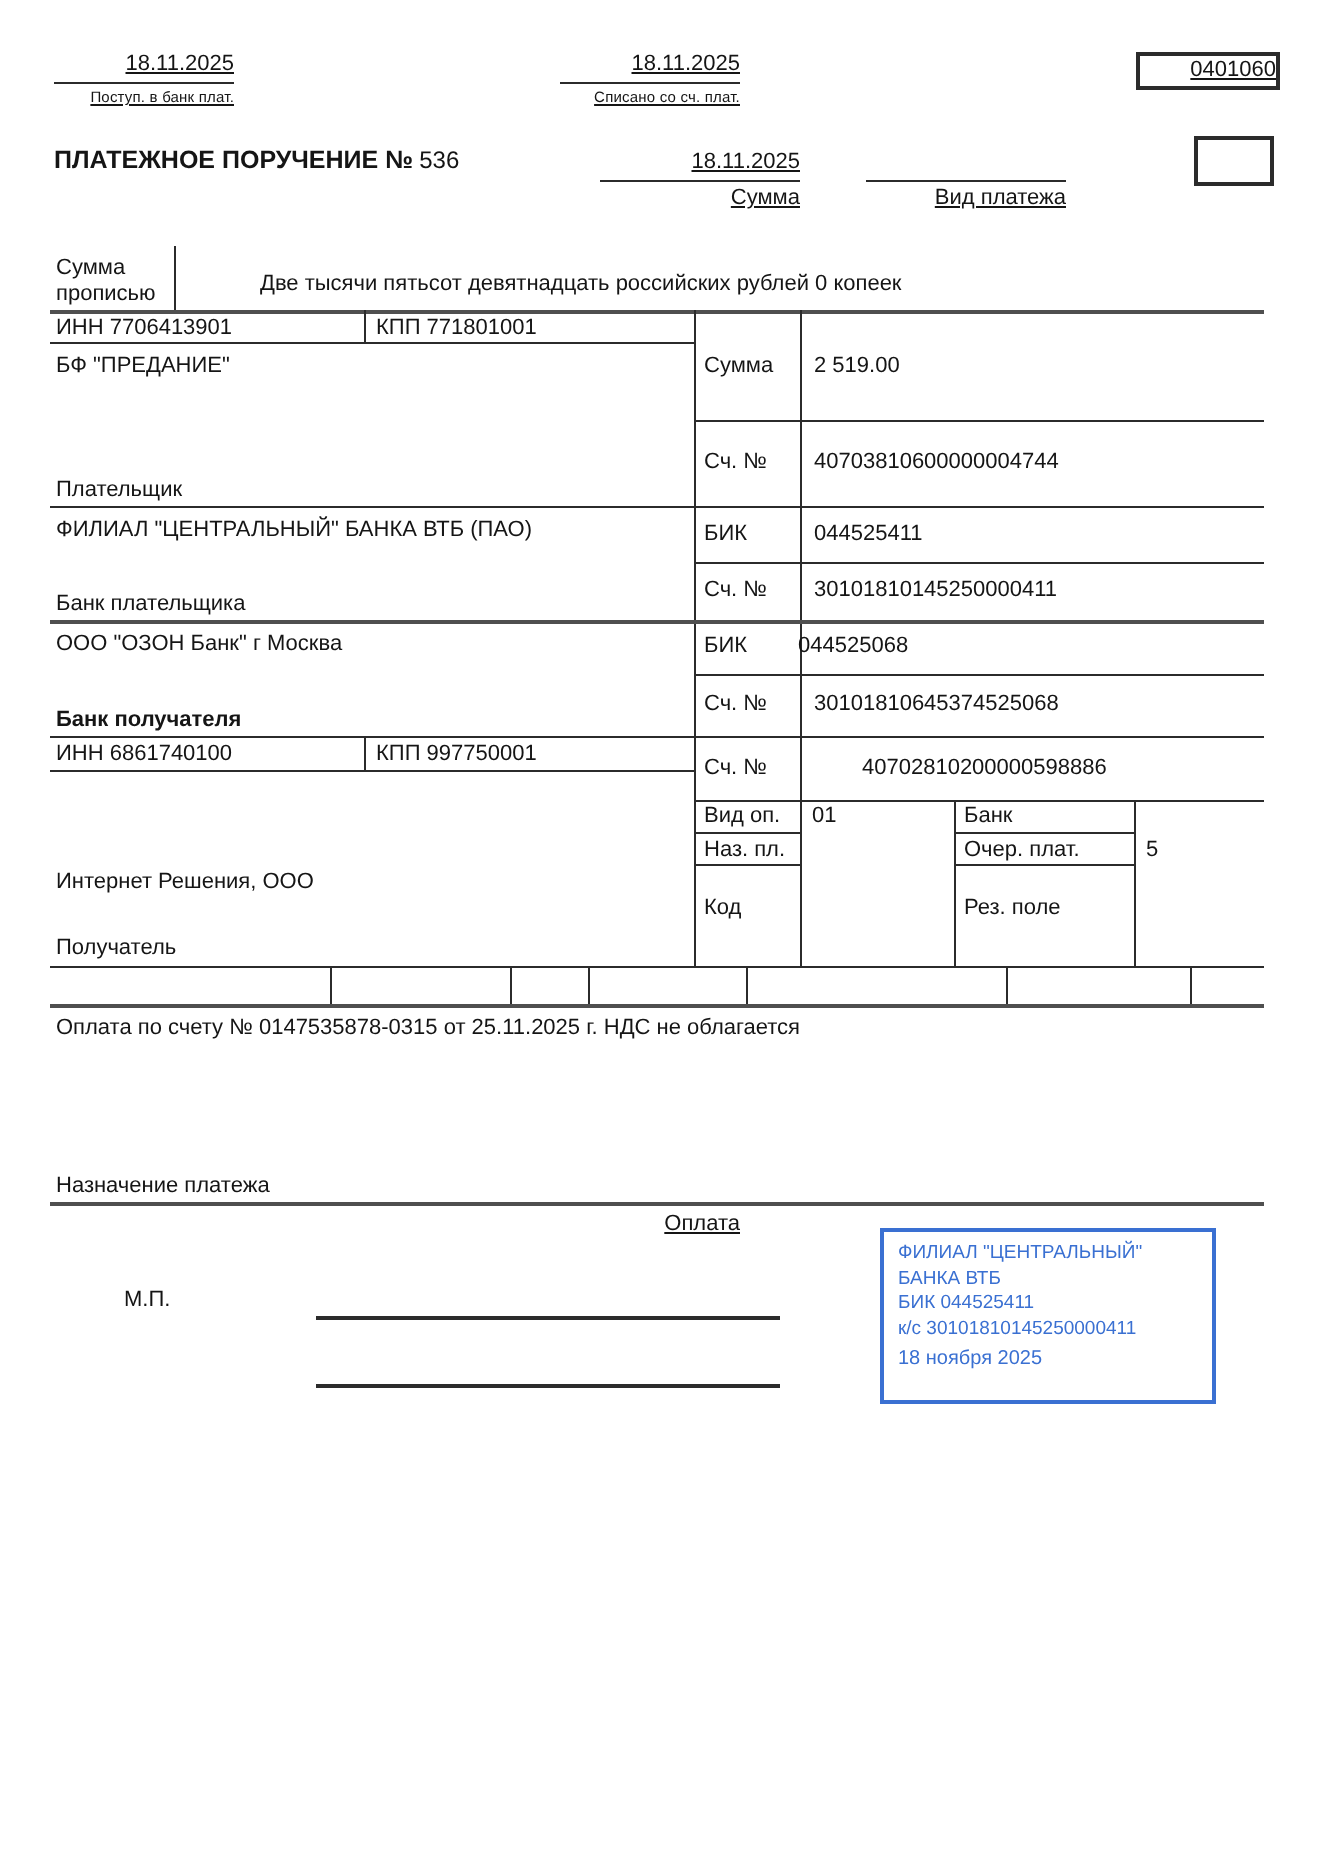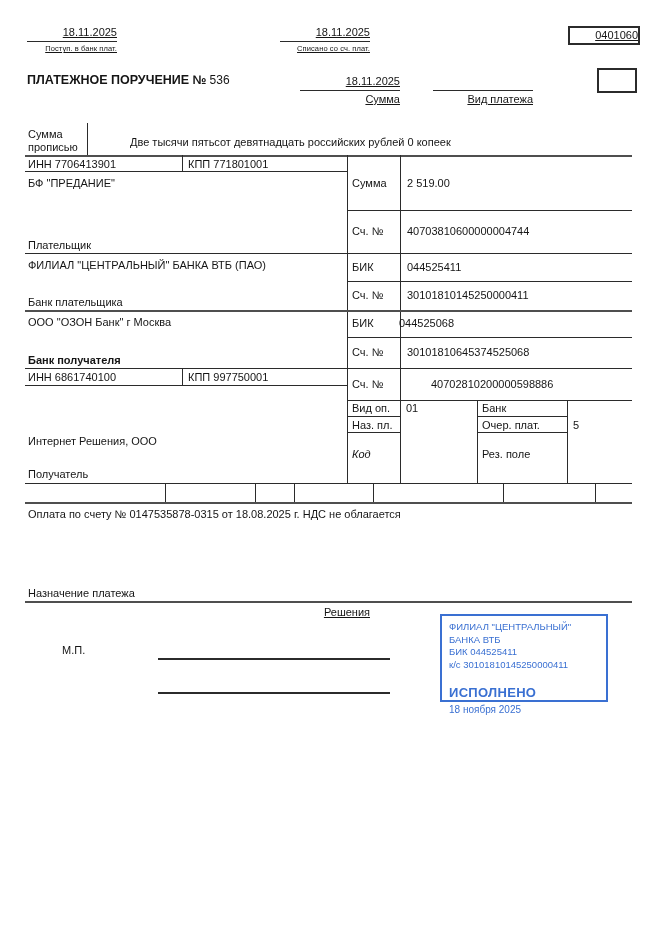--- a/index.html
+++ b/index.html
@@ -121,45 +121,44 @@
   <div class="t" style="left:482px;top:402px;">Банк</div>
   <div class="hln" style="left:347px;top:416px;width:53px;"></div>
   <div class="hln" style="left:477px;top:416px;width:90px;"></div>
 
   <div class="t" style="left:352px;top:419px;">Наз. пл.</div>
   <div class="t" style="left:482px;top:419px;">Очер. плат.</div>
   <div class="t" style="left:573px;top:419px;">5</div>
   <div class="hln" style="left:347px;top:432px;width:53px;"></div>
   <div class="hln" style="left:477px;top:432px;width:90px;"></div>
 
-  <div class="t" style="left:352px;top:448px;font-style:italic;">Код</div>
+  <div class="t" style="left:352px;top:448px;">Код</div>
   <div class="t" style="left:482px;top:448px;">Рез. поле</div>
 
   <div class="hln" style="left:25px;top:483px;width:607px;"></div>
 
   <div class="vln" style="left:165px;top:483px;height:19px;"></div>
   <div class="vln" style="left:255px;top:483px;height:19px;"></div>
   <div class="vln" style="left:294px;top:483px;height:19px;"></div>
   <div class="vln" style="left:373px;top:483px;height:19px;"></div>
   <div class="vln" style="left:503px;top:483px;height:19px;"></div>
   <div class="vln" style="left:595px;top:483px;height:19px;"></div>
   <div class="thick" style="left:25px;top:502px;width:607px;"></div>
 
-  <div class="t" style="left:28px;top:508px;">Оплата по счету № 0147535878-0315 от 18.08.2025 г. НДС не облагается</div>
+  <div class="t" style="left:28px;top:508px;">Оплата по счету № 0147535878-0315 от 25.11.2025 г. НДС не облагается</div>
 
   <div class="t" style="left:28px;top:587px;">Назначение платежа</div>
   <div class="thick" style="left:25px;top:601px;width:607px;"></div>
 
-  <div class="t ctr" style="left:170px;top:606px;width:200px;">Решения</div>
+  <div class="t ctr" style="left:170px;top:606px;width:200px;">Оплата</div>
 
   <div class="t" style="left:62px;top:644px;">М.П.</div>
   <div class="hln" style="left:158px;top:658px;width:232px;height:2px;background:#2b2b2b;"></div>
   <div class="hln" style="left:158px;top:692px;width:232px;height:2px;background:#2b2b2b;"></div>
 
   <div class="stamp">
     <div>ФИЛИАЛ "ЦЕНТРАЛЬНЫЙ" БАНКА ВТБ</div>
     <div>БИК 044525411</div>
     <div>к/с 30101810145250000411</div>
-    <div class="executed">ИСПОЛНЕНО</div>
     <div class="sdate">18 ноября 2025</div>
   </div>
 
 </div>
 
 </body></html>

